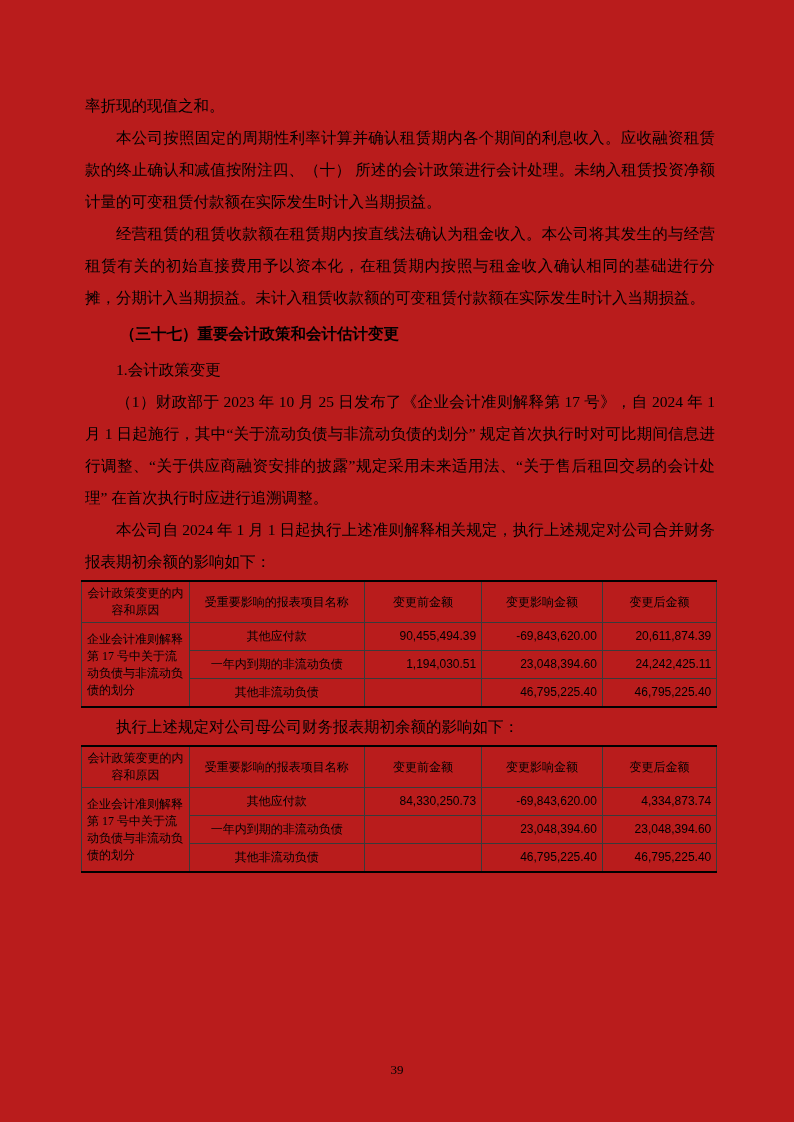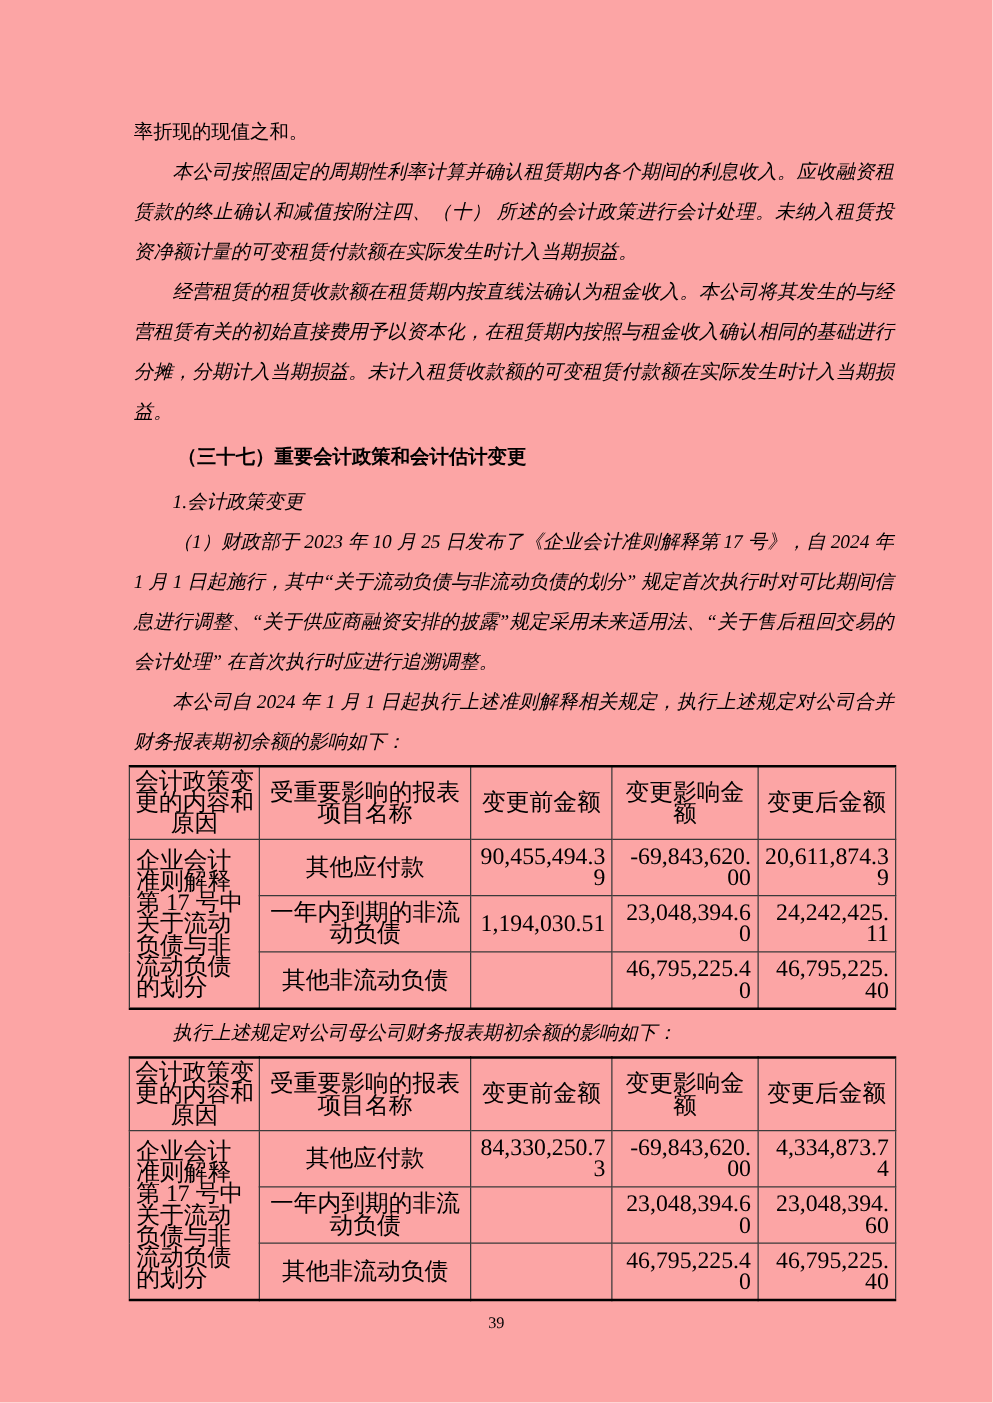--- a/index.html
+++ b/index.html
@@ -1,55 +1,55 @@
 <!DOCTYPE html>
 <html><head>
 <meta charset="utf-8">
 <style>
   html,body{margin:0;padding:0;background:#ffffff;}
   .page{
     position:relative;
     width:794px;height:1122px;
-    background:#fca5a5;
+    background:#b91c1c;
     box-sizing:border-box;
-    padding:90px 79px 0 107px;
+    padding:90px 79px 0 85px;
     font-family:"Liberation Serif","DejaVu Serif",serif;
     color:#000;
     font-size:15.5px;
     line-height:32px;
     overflow:hidden;
   }
   p{margin:0;text-align:justify;}
-  .indent{text-indent:2em;font-style:italic;}
+  .indent{text-indent:2em;}
   .section-heading{margin:4px;font-weight:bold;text-indent:2em;text-align:justify;font-size:15.5px;line-height:32px;}
   table.impact{
     border-collapse:collapse;
     width:101%;
     margin:2px 0 3px -4px;
     table-layout:fixed;
-    font-size:19px;
+    font-size:12px;
     line-height:17px;
     border-top:2px solid #000;
     border-bottom:2px solid #000;
   }
   table.impact td,table.impact th{
     border:1px solid #3a3a3a;
     padding:5px 5px;
     vertical-align:middle;
     font-weight:normal;
     word-break:break-all;
   }
   table.impact th{text-align:center;padding:3px 3px;}
   td.reason{text-align:left;padding:2px 5px;}
   td.item{text-align:center;}
-  td.num{text-align:right;padding-right:6px;font-family:Liberation Serif, serif;}
+  td.num{text-align:right;padding-right:6px;font-family:Liberation Sans, sans-serif;}
   .footer{
     position:absolute;
     left:0;right:0;
-    bottom:56px;
+    bottom:44px;
     text-align:center;
     font-size:13px;
     line-height:16px;
   }
 </style>
 </head>
 <body>
 
 <div class="page">
 

